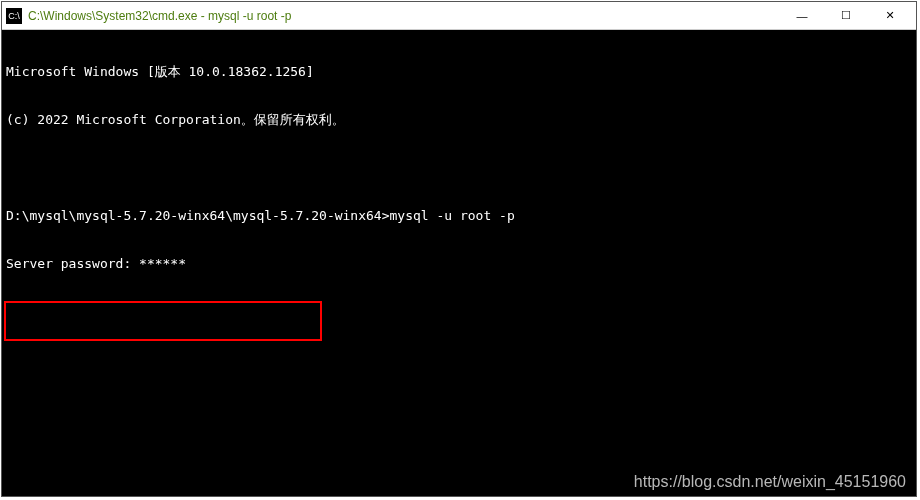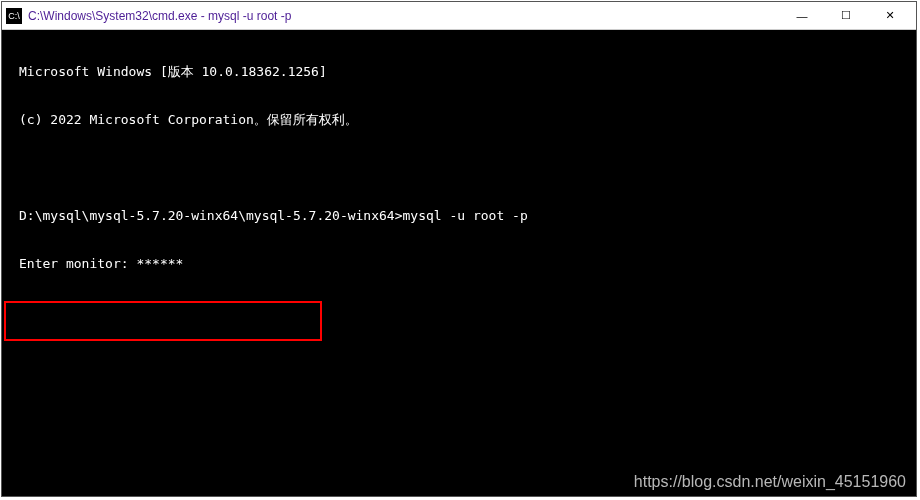--- a/index.html
+++ b/index.html
@@ -39,42 +39,42 @@
       display: flex;
       align-items: center;
       justify-content: center;
       margin-right: 6px;
       font-family: sans-serif;
     }
     .title-text {
       flex: 1;
       font-size: 12px;
       font-family: "Segoe UI", sans-serif;
-      color: #4c1d95;
+      color: #4d7c0f;
     }
     .window-controls {
       display: flex;
       gap: 0;
     }
     .win-btn {
       width: 44px;
       height: 26px;
       display: flex;
       align-items: center;
       justify-content: center;
       font-size: 11px;
       color: #000;
       cursor: pointer;
       font-family: "Segoe UI", sans-serif;
     }
     .terminal {
       flex: 1;
       background: #000;
       color: #fff;
-      padding: 2px 17px;
+      padding: 2px 4px;
       font-size: 13px;
       line-height: 16px;
       overflow: hidden;
       font-family: "NSimSun", "Consolas", monospace;
       white-space: pre;
       position: relative;
     }
     .highlight-box {
       position: absolute;
       border: 2px solid #ff0000;
@@ -103,21 +103,21 @@
       <div class="win-btn">—</div>
       <div class="win-btn">☐</div>
       <div class="win-btn">✕</div>
     </div>
   </div>
   <div class="terminal">
     <span class="line">Microsoft Windows [版本 10.0.18362.1256]</span>
     <span class="line">(c) 2022 Microsoft Corporation。保留所有权利。</span>
     <span class="line">&nbsp;</span>
     <span class="line">D:\mysql\mysql-5.7.20-winx64\mysql-5.7.20-winx64&gt;mysql -u root -p</span>
-    <span class="line">Enter monitor: ******</span>
+    <span class="line">Server password: ******</span>
     <span class="line">&nbsp;</span>
     
     
     
     
     
     
     
     
     

